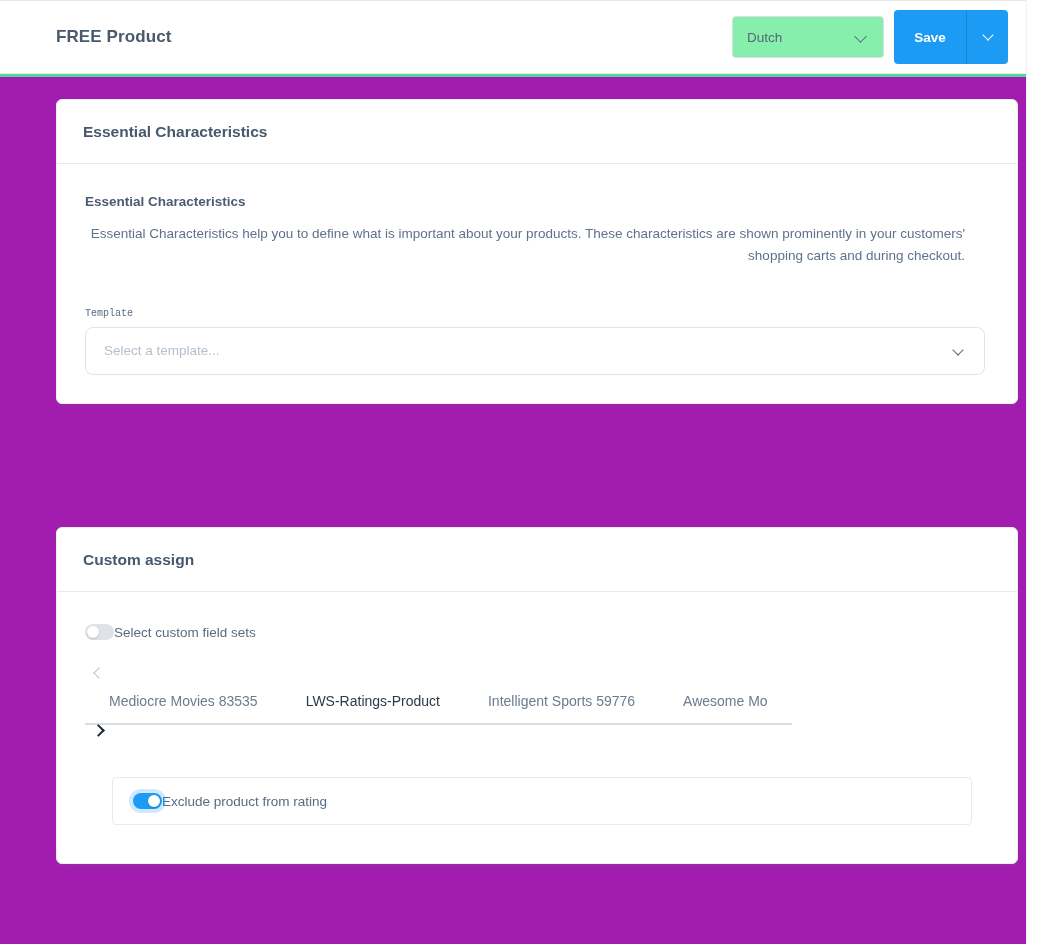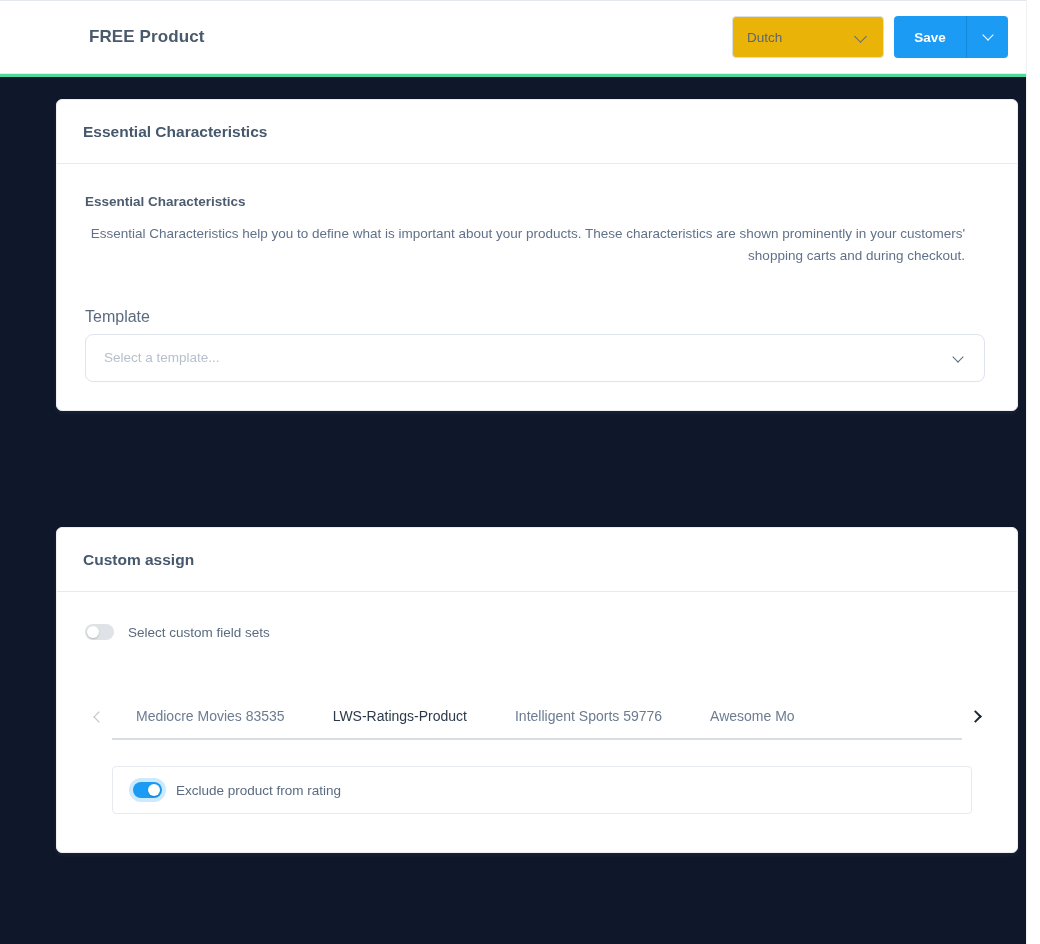--- a/index.html
+++ b/index.html
@@ -25,42 +25,42 @@
   .smart-bar {
     position: absolute;
     top: 0; left: 0;
     width: 1026px;
     height: 74px;
     background: #ffffff;
     border-top: 1px solid #e4e8ec;
     border-bottom: 1px solid #e9eaec;
     display: flex;
     align-items: center;
-    padding: 0 0 0 89px;
+    padding: 0 0 0 56px;
   }
   .smart-bar-title {
     font-size: 17px;
     font-weight: 700;
     color: #4a596b;
     letter-spacing: 0.1px;
     white-space: nowrap;
   }
   .smart-bar-actions {
     margin-left: auto;
     display: flex;
     align-items: center;
     padding-right: 18px;
     gap: 10px;
   }
 
   .lang-select {
     position: relative;
     width: 152px;
     height: 42px;
-    background: #eab308;
+    background: #86efac;
     border: 1px solid #d8dfe5;
     border-radius: 4px;
     display: flex;
     align-items: center;
     padding: 0 14px;
     cursor: pointer;
   }
   .lang-select-value {
     font-size: 13.5px;
     color: #56677c;
@@ -89,21 +89,21 @@
     font-size: 13.5px;
     font-family: "Liberation Sans", sans-serif;
     cursor: pointer;
     display: flex;
     align-items: center;
     justify-content: center;
   }
 
   .btn-save-group {
     display: flex;
-    height: 42px;
+    height: 54px;
     border-radius: 4px;
     overflow: hidden;
   }
   .btn-save {
     width: 72px;
     background: #1c9bf5;
     border: none;
     color: #ffffff;
     font-size: 13.5px;
     font-weight: 600;
@@ -153,21 +153,21 @@
     height: 0px;
     background: #c9ced6;
     border-radius: 4px;
   }
 
   .content {
     position: absolute;
     top: 77px; left: 0;
     width: 1026px;
     height: 867px;
-    background: #0f172a;
+    background: #a21caf;
   }
 
   
   .card {
     position: absolute;
     left: 56px;
     width: 962px;
     background: #ffffff;
     border: 1px solid #eceef1;
     border-radius: 6px;
@@ -210,23 +210,24 @@
   .section-text + .section-text { margin-top: 22px; }
   .link {
     color: #44a8f2;
     text-decoration: none;
     cursor: pointer;
   }
 
   .field-group { margin-top: 40px; }
   .field-label {
     display: block;
-    font-size: 16px;
+    font-size: 10px;
     color: #5a6b80;
     margin-bottom: 8px;
+    font-family: Liberation Mono, monospace;
   }
   .select-box {
     position: relative;
     width: 900px;
     height: 48px;
     background: #ffffff;
     border: 1px solid #dfe4ea;
     border-radius: 8px;
     display: flex;
     align-items: center;
@@ -244,21 +245,20 @@
     width: 8px; height: 8px;
     border-color: #5b6b7f;
   }
 
   
   .custom-body { padding: 32px 28px 38px 28px; }
 
   .switch-row {
     display: flex;
     align-items: center;
-    gap: 14px;
   }
   .switch {
     position: relative;
     width: 29px;
     height: 16px;
     border-radius: 8px;
     background: #dfe3e8;
     cursor: pointer;
     flex: none;
   }
@@ -276,23 +276,24 @@
   }
   .switch.on .knob { left: 15px; }
   .switch-label {
     font-size: 13.5px;
     color: #5a6b80;
   }
 
   
   .tabs-wrap {
     position: relative;
-    margin-top: 68px;
-    display: flex;
-    align-items: center;
+    margin-top: 28px;
+    display: flex;
+    align-items: flex-start;
+    flex-direction: column;
   }
   .tab-arrow {
     width: 27px;
     display: flex;
     align-items: center;
     justify-content: center;
     padding-bottom: 16px;
     cursor: pointer;
     background: transparent;
     border: none;

